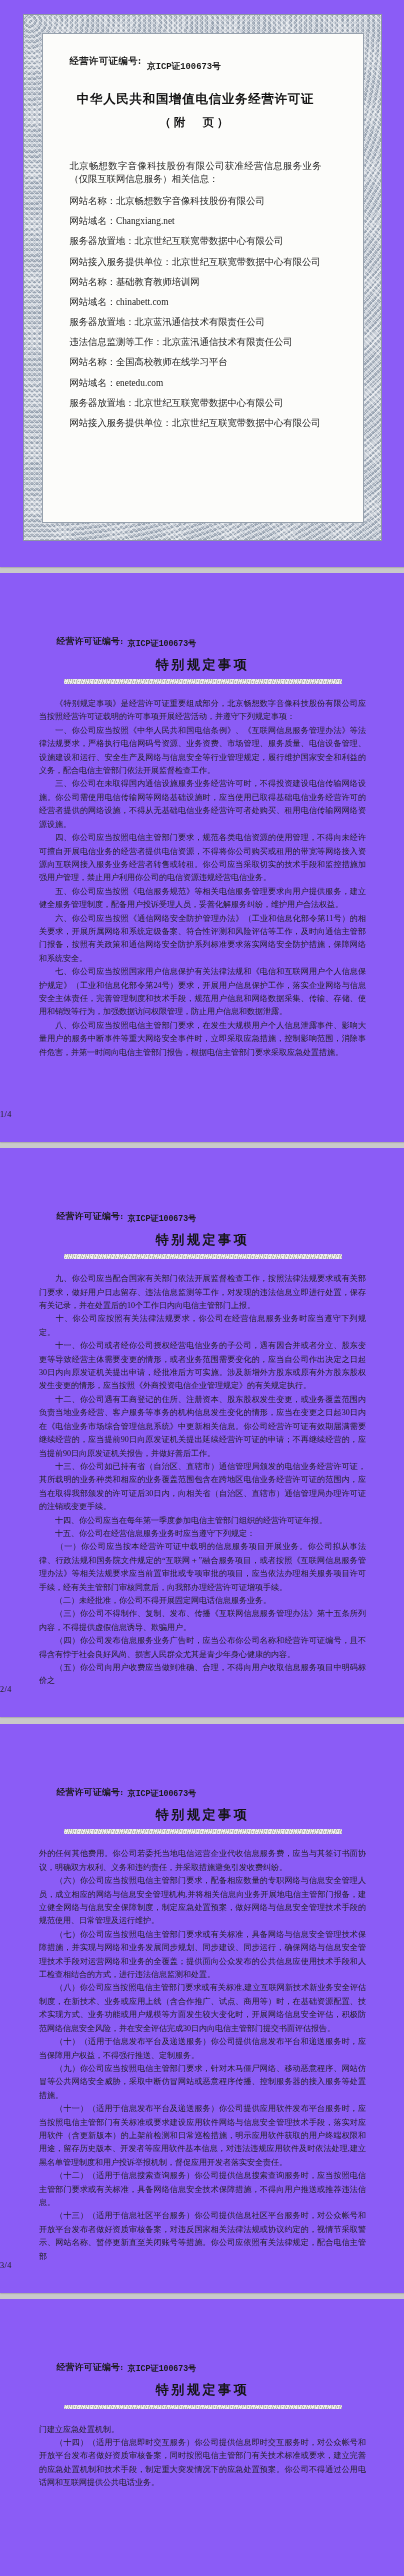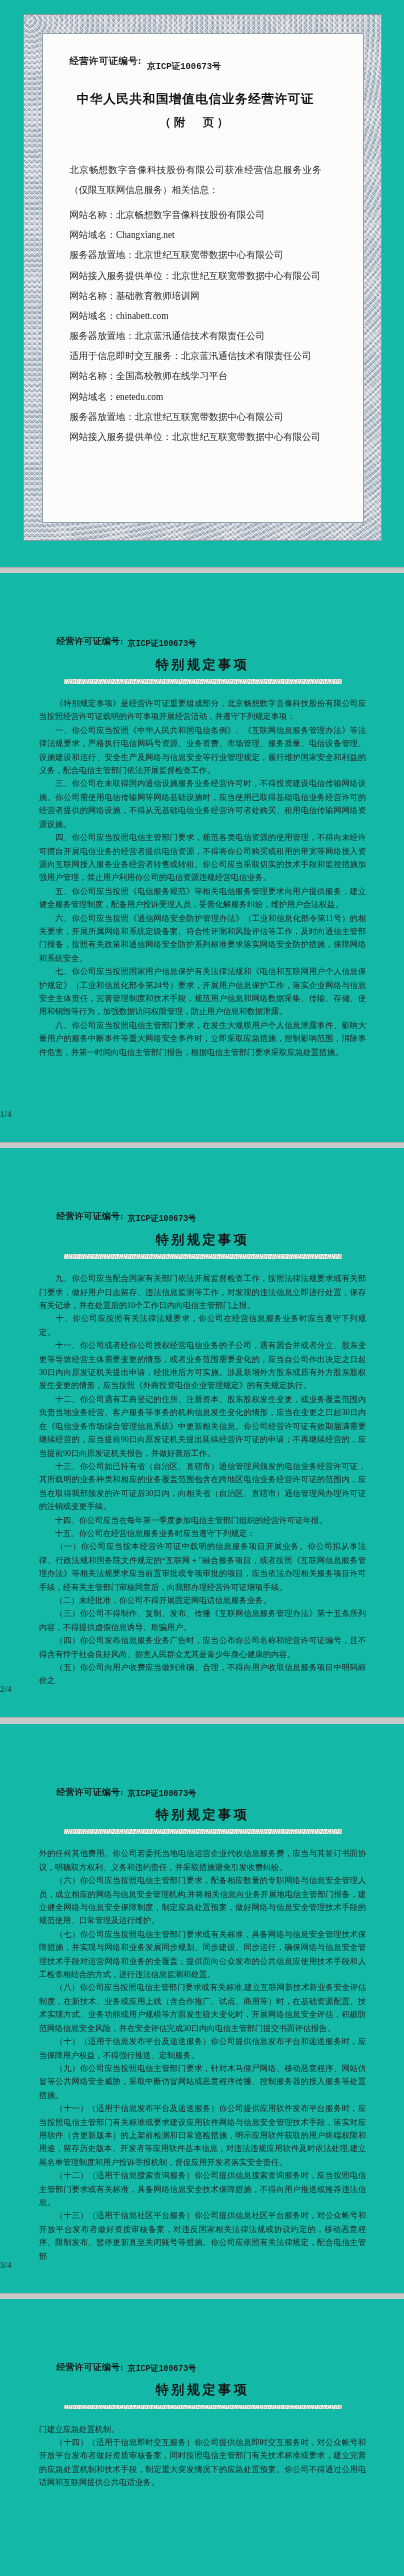--- a/index.html
+++ b/index.html
@@ -4,21 +4,21 @@
 <style>
   * { box-sizing: border-box; margin: 0; padding: 0; }
   html, body { background: #c9c9c9; }
   body {
     width: 405px;
     font-family: "Liberation Serif", "DejaVu Serif", serif;
     color: #222;
   }
   .stack { width: 405px; }
   .page {
-    background: #14b8a6;
+    background: #8b5cf6;
     width: 405px;
     position: relative;
     box-shadow: 0 0.5px 1.5px rgba(0,0,0,.35);
     overflow: hidden;
   }
   .page + .page { margin-top: 6.2px; }
 
   
   .page-cert { height: 567px; }
   .cert-frame {
@@ -52,21 +52,21 @@
     margin-top: 7px;
     text-align: center;
     font-size: 11.3px;
     font-weight: bold;
     letter-spacing: 3.1px;
     color: #151515;
   }
   .cert-grant {
     margin-top: 30px;
     font-size: 9.3px;
-    line-height: 20px;
+    line-height: 13px;
     text-align: justify;
     color: #1d1d1d;
   }
   .cert-info { margin-top: 9.3px; }
   .cert-info p {
     font-size: 9.3px;
     line-height: 13px;
     margin: 7.2px 0;
     text-align: justify;
     color: #1d1d1d;
@@ -126,21 +126,21 @@
         <div class="cert-subtitle">（附　页）</div>
         <p class="cert-grant">北京畅想数字音像科技股份有限公司获准经营信息服务业务（仅限互联网信息服务）相关信息：</p>
         <div class="cert-info">
             <p class="info-line">网站名称：北京畅想数字音像科技股份有限公司</p>
             <p class="info-line">网站域名：Changxiang.net</p>
             <p class="info-line">服务器放置地：北京世纪互联宽带数据中心有限公司</p>
             <p class="info-line">网站接入服务提供单位：北京世纪互联宽带数据中心有限公司</p>
             <p class="info-line">网站名称：基础教育教师培训网</p>
             <p class="info-line">网站域名：chinabett.com</p>
             <p class="info-line">服务器放置地：北京蓝汛通信技术有限责任公司</p>
-            <p class="info-line">适用于信息即时交互服务：北京蓝汛通信技术有限责任公司</p>
+            <p class="info-line">违法信息监测等工作：北京蓝汛通信技术有限责任公司</p>
             <p class="info-line">网站名称：全国高校教师在线学习平台</p>
             <p class="info-line">网站域名：enetedu.com</p>
             <p class="info-line">服务器放置地：北京世纪互联宽带数据中心有限公司</p>
             <p class="info-line">网站接入服务提供单位：北京世纪互联宽带数据中心有限公司</p>
           </div>
       </div>
     </div>
   </section>
 
   <section class="page page-prov">
@@ -196,21 +196,21 @@
     <div class="wavy"></div>
     <div class="prov-body">
         <p class="para">外的任何其他费用。你公司若委托当地电信运营企业代收信息服务费，应当与其签订书面协议，明确双方权利、义务和违约责任，并采取措施避免引发收费纠纷。</p>
         <p class="para">　　（六）你公司应当按照电信主管部门要求，配备相应数量的专职网络与信息安全管理人员，成立相应的网络与信息安全管理机构,并将相关信息向业务开展地电信主管部门报备，建立健全网络与信息安全保障制度，制定应急处置预案，做好网络与信息安全管理技术手段的规范使用、日常管理及运行维护。</p>
         <p class="para">　　（七）你公司应当按照电信主管部门要求或有关标准，具备网络与信息安全管理技术保障措施，并实现与网络和业务发展同步规划、同步建设、同步运行，确保网络与信息安全管理技术手段对运营网络和业务的全覆盖；提供面向公众发布的公共信息应使用技术手段和人工检查相结合的方式，进行违法信息监测和处置。</p>
         <p class="para">　　（八）你公司应当按照电信主管部门要求或有关标准,建立互联网新技术新业务安全评估制度，在新技术、业务或应用上线（含合作推广、试点、商用等）时，在基础资源配置、技术实现方式、业务功能或用户规模等方面发生较大变化时，开展网络信息安全评估，积极防范网络信息安全风险，并在安全评估完成30日内向电信主管部门提交书面评估报告。</p>
         <p class="para">　　（十）（适用于信息发布平台及递送服务）你公司提供信息发布平台和递送服务时，应当保障用户权益，不得强行推送、定制服务。</p>
         <p class="para">　　（九）你公司应当按照电信主管部门要求，针对木马僵尸网络、移动恶意程序、网站仿冒等公共网络安全威胁，采取中断仿冒网站或恶意程序传播、控制服务器的接入服务等处置措施。</p>
         <p class="para">　　（十一）（适用于信息发布平台及递送服务）你公司提供应用软件发布平台服务时，应当按照电信主管部门有关标准或要求建设应用软件网络与信息安全管理技术手段，落实对应用软件（含更新版本）的上架前检测和日常巡检措施，明示应用软件获取的用户终端权限和用途，留存历史版本、开发者等应用软件基本信息，对违法违规应用软件及时依法处理,建立黑名单管理制度和用户投诉举报机制，督促应用开发者落实安全责任。</p>
         <p class="para">　　（十二）（适用于信息搜索查询服务）你公司提供信息搜索查询服务时，应当按照电信主管部门要求或有关标准，具备网络信息安全技术保障措施，不得向用户推送或推荐违法信息。</p>
-        <p class="para">　　（十三）（适用于信息社区平台服务）你公司提供信息社区平台服务时，对公众帐号和开放平台发布者做好资质审核备案，对违反国家相关法律法规或协议约定的，移动恶意程序、限制发布、暂停更新直至关闭账号等措施。你公司应依照有关法律规定，配合电信主管部</p>
+        <p class="para">　　（十三）（适用于信息社区平台服务）你公司提供信息社区平台服务时，对公众帐号和开放平台发布者做好资质审核备案，对违反国家相关法律法规或协议约定的，视情节采取警示、网站名称、暂停更新直至关闭账号等措施。你公司应依照有关法律规定，配合电信主管部</p>
       </div>
     <div class="page-num">3/4</div>
   </section>
 
   <section class="page page-prov">
     <div class="prov-head">
       <span class="prov-no-label">经营许可证编号:</span>
       <span class="prov-no-value">京ICP证100673号</span>
     </div>
     <h2 class="prov-title">特别规定事项</h2>

